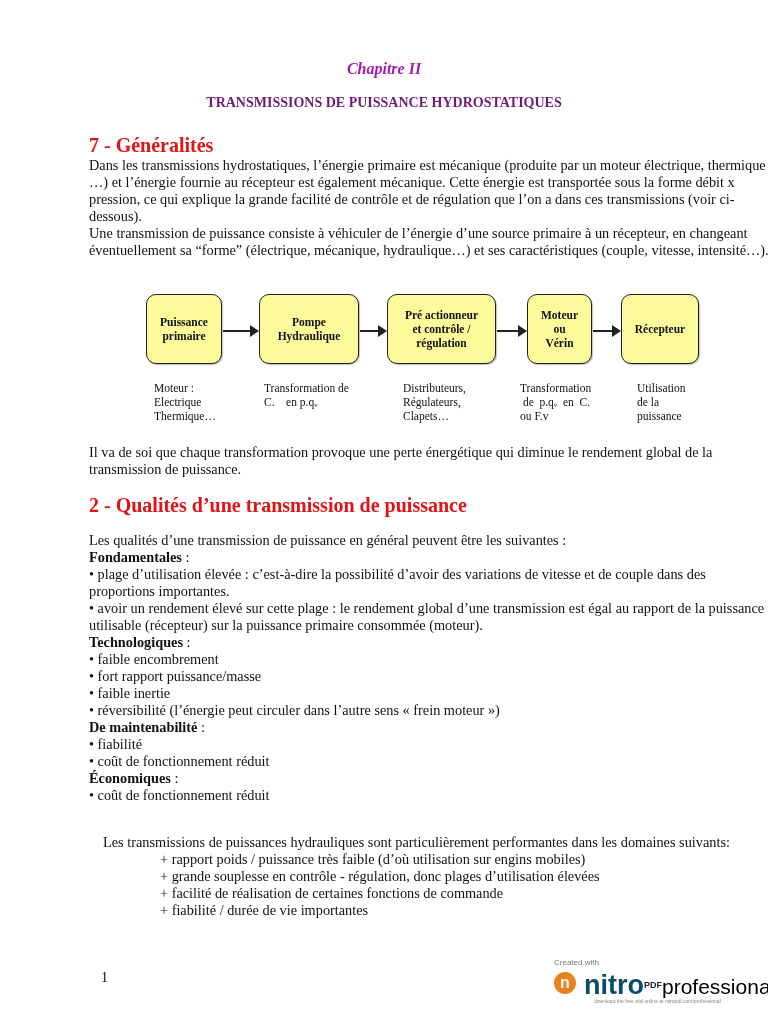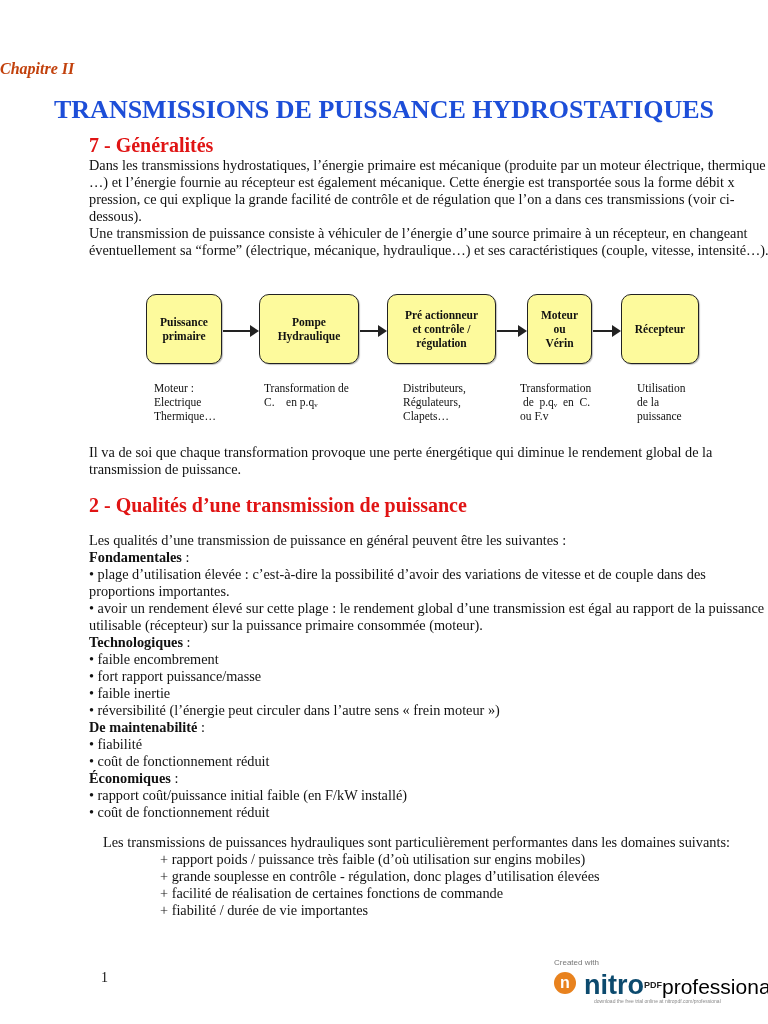--- a/index.html
+++ b/index.html
@@ -1,22 +1,22 @@
 <!DOCTYPE html>
 <html><head>
 <meta charset="utf-8">
 <style>
   html, body { margin: 0; padding: 0; background: #ffffff; }
   body { width: 768px; height: 1024px; position: relative; overflow: hidden;
          font-family: "Liberation Serif", serif; color: #111; }
   .abs { position: absolute; }
-  .chapter { left: 0; width: 768px; top: 60px; text-align: left; color: #c2410c;
+  .chapter { left: 0; width: 768px; top: 60px; text-align: center; color: #a21caf;
              font-weight: bold; font-style: italic; font-size: 16px; }
-  .title { left: 0; width: 768px; top: 95px; text-align: center; color: #1d4ed8;
-           font-weight: bold; font-size: 26px; letter-spacing: 0px; }
+  .title { left: 0; width: 768px; top: 95px; text-align: center; color: #701a75;
+           font-weight: bold; font-size: 14px; letter-spacing: 0px; }
   .h1 { color: #e01414; font-weight: bold; font-size: 20px; }
   .para { left: 89px; width: 680px; font-size: 14.3px; line-height: 17px; }
   .para p { margin: 0; }
   .box { position: absolute; background: #fdfa9c; border: 1.5px solid #222; border-radius: 10px;
          display: flex; align-items: center; justify-content: center; text-align: center;
          font-weight: bold; font-size: 11.5px; line-height: 14px; box-sizing: border-box;
          box-shadow: 1px 1px 1px rgba(0,0,0,0.25); }
   .box span { display: block; }
   .arrow { position: absolute; height: 2px; background: #222; }
   .arrow::after { content: ""; position: absolute; right: -2px; top: -5px; border-left: 9px solid #222;
@@ -121,21 +121,20 @@
   <p>• faible encombrement</p>
   <p>• fort rapport puissance/masse</p>
   <p>• faible inertie</p>
   <p>• réversibilité (l’énergie peut circuler dans l’autre sens «  frein moteur »)</p>
 
   <p><span class="bold">De maintenabilité</span><span> :</span></p>
   <p>• fiabilité</p>
   <p>• coût de fonctionnement réduit</p>
 
   <p><span class="bold">Économiques</span><span> :</span></p>
-  <p>• rapport coût/puissance initial faible (en F/kW installé)</p>
   <p>• coût de fonctionnement réduit</p>
 </div>
 
 <div class="abs para" style="left:103px; width:660px; top:834px;">
   <p>Les transmissions de puissances hydrauliques sont particulièrement performantes dans les domaines suivants:</p>
   <p class="indent">+ rapport poids / puissance très faible (d’où utilisation sur engins mobiles)</p>
   <p class="indent">+ grande souplesse en contrôle - régulation, donc plages d’utilisation élevées</p>
   <p class="indent">+ facilité de réalisation de certaines fonctions de commande</p>
   <p class="indent">+ fiabilité / durée de vie importantes</p>
 </div>

